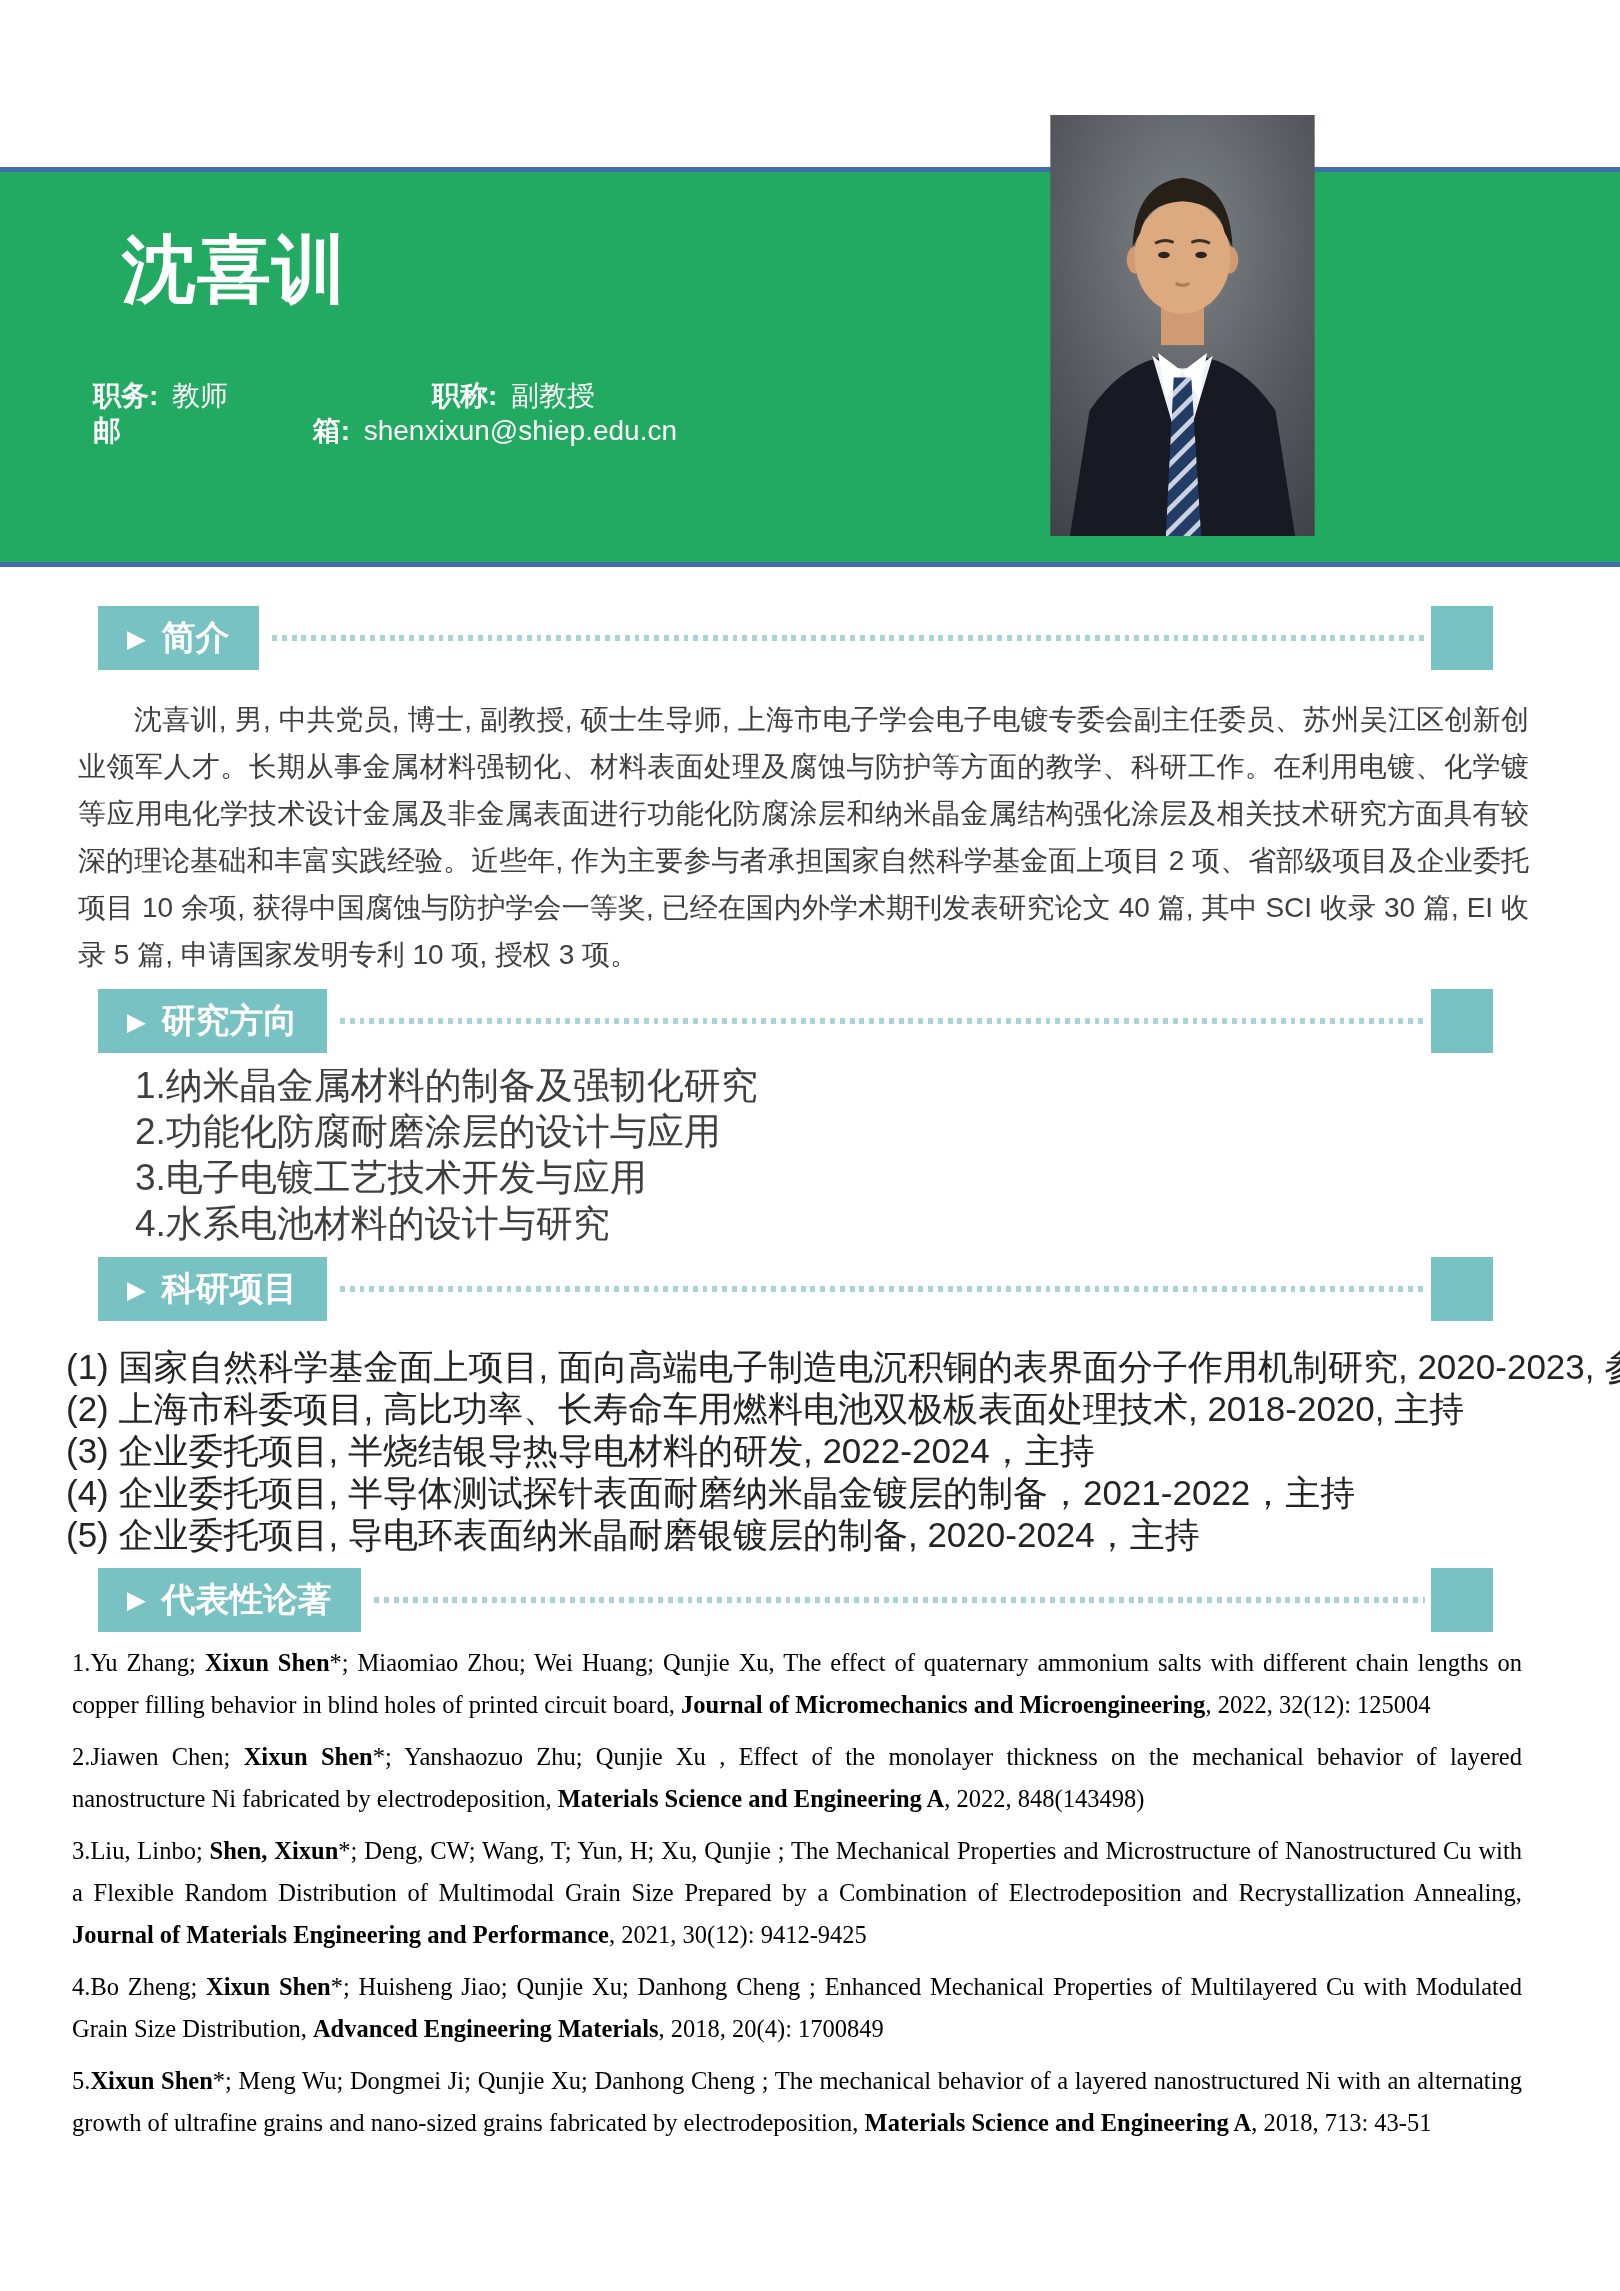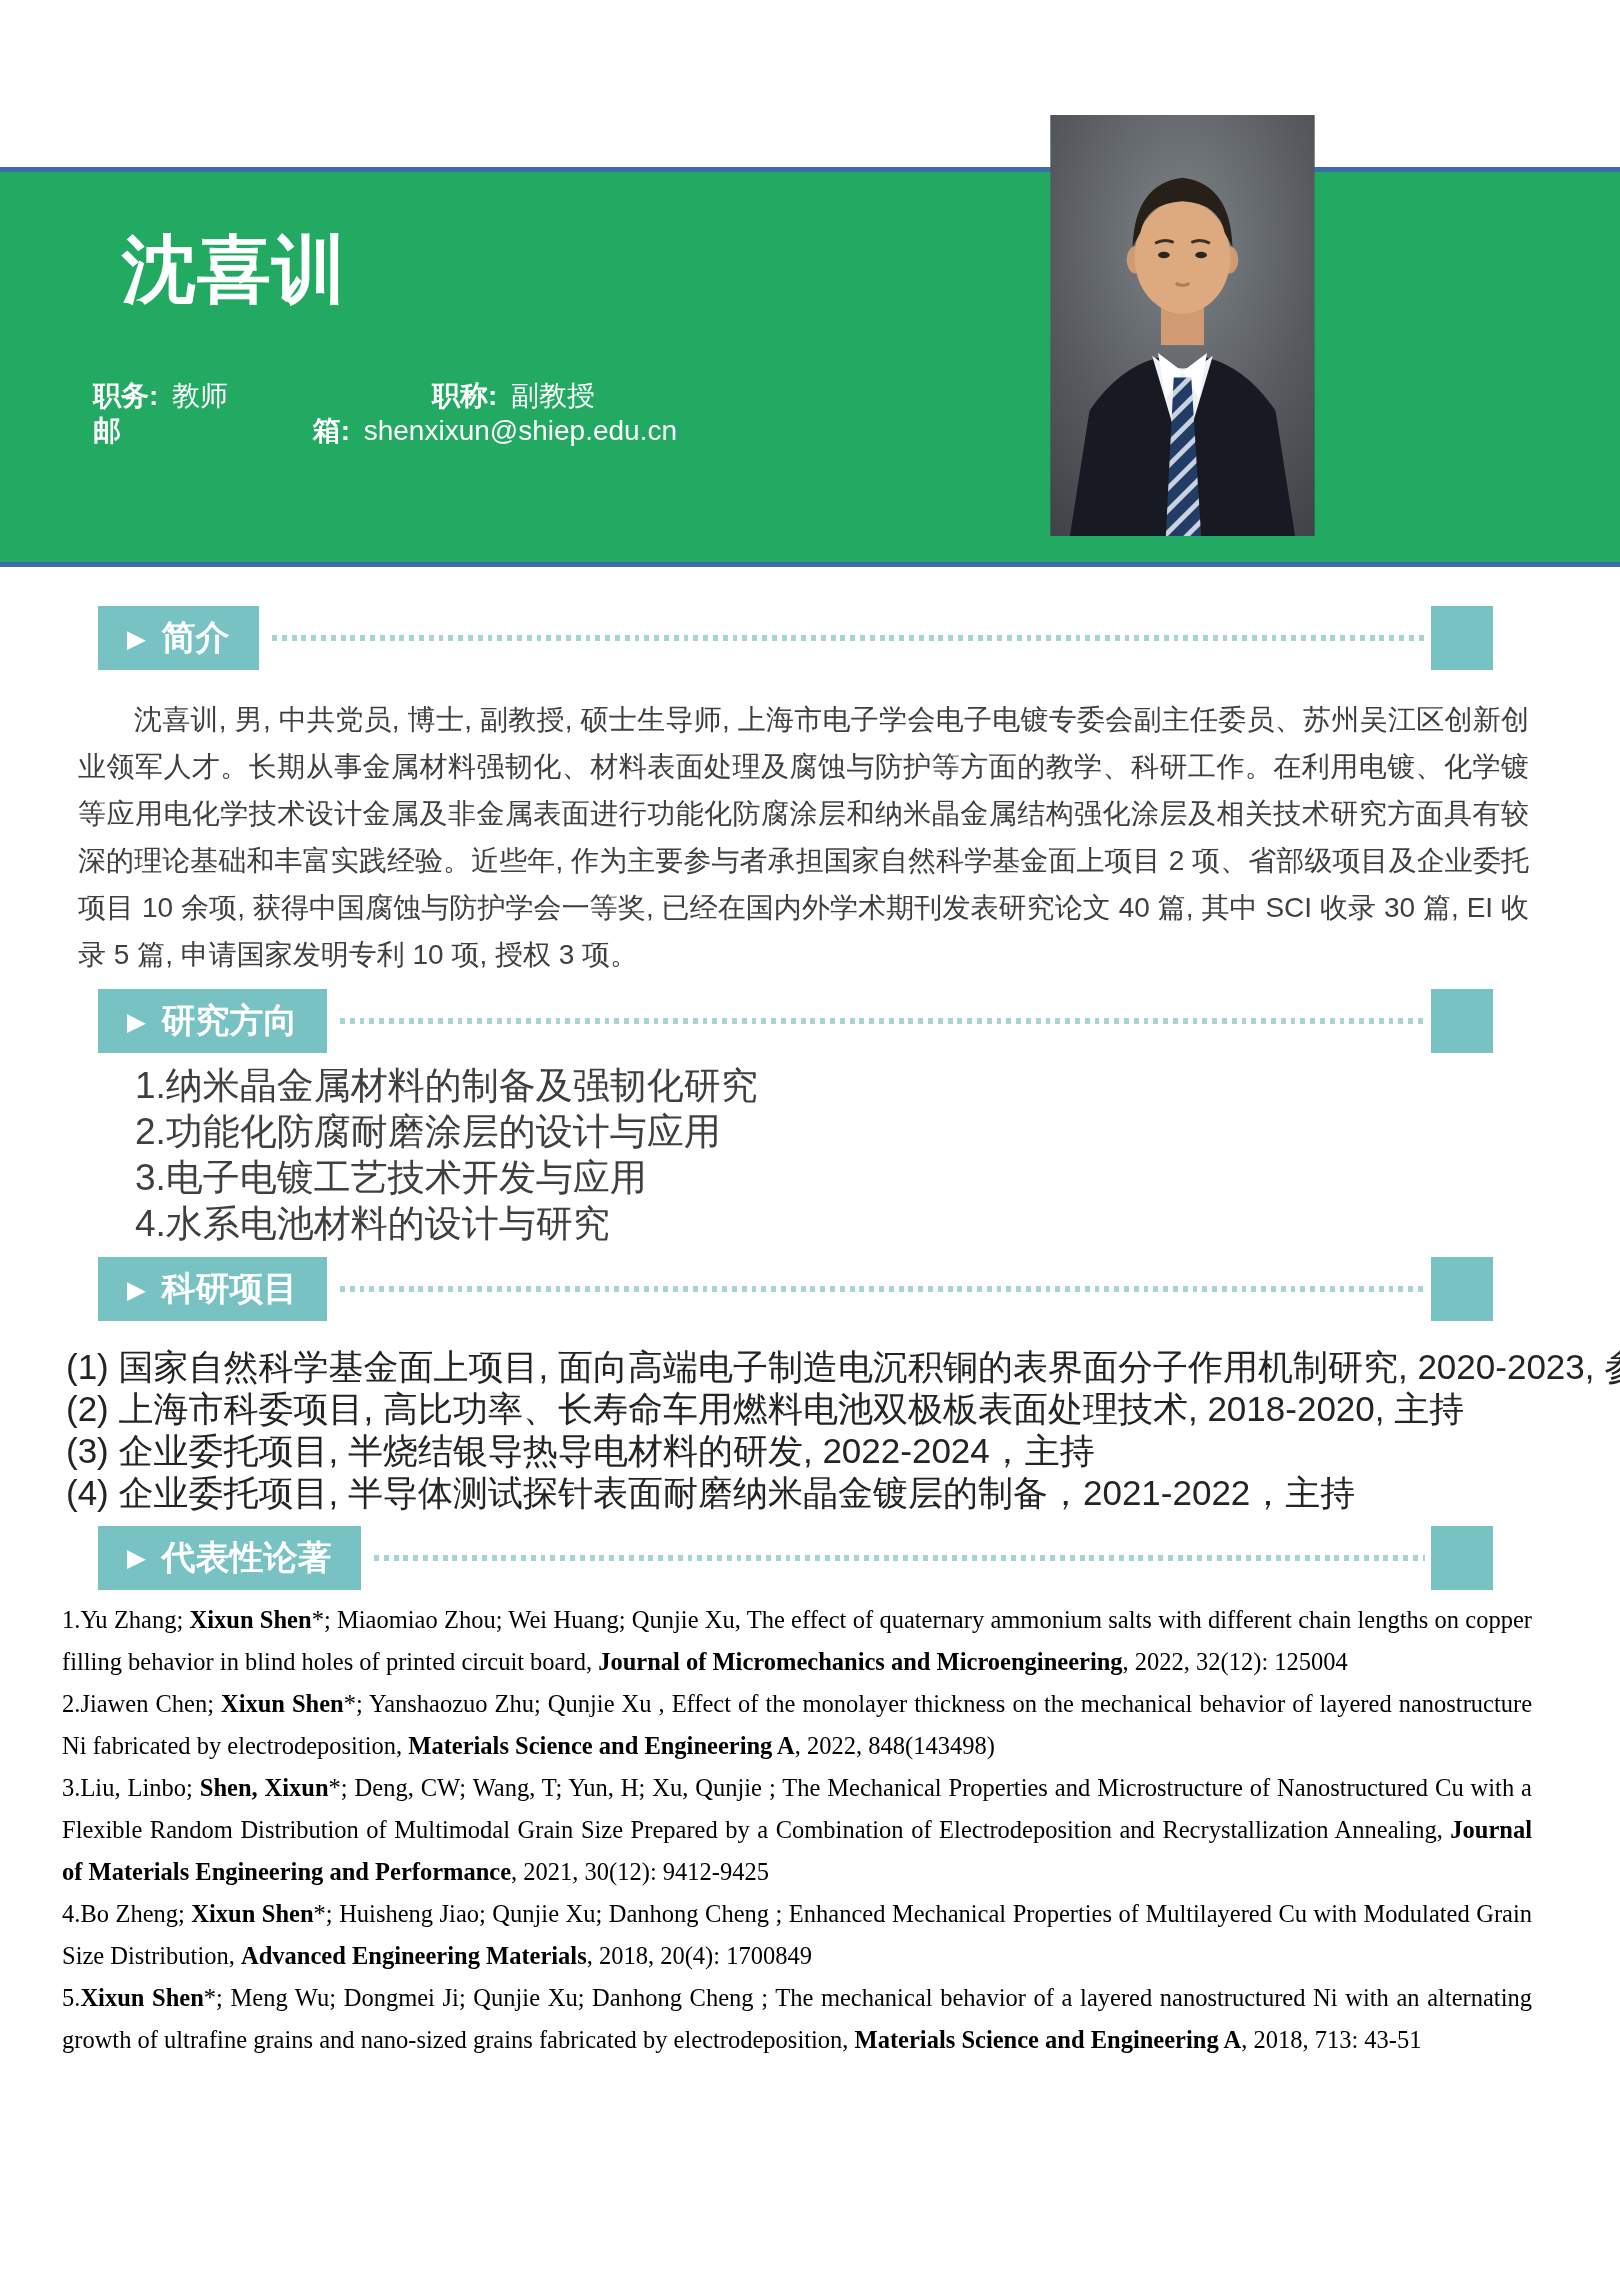--- a/index.html
+++ b/index.html
@@ -70,21 +70,21 @@
   }
   .projects-list{
     margin:25px 39px 0 66px;
     font-size:35px; line-height:42px; color:#242424; white-space:nowrap;
   }
   .pubs{
     margin:9.8px 88px 0 62px;
     font-family:"Liberation Serif","DejaVu Serif",serif;
     font-size:24.5px; line-height:42px; color:#000; text-align:justify;
   }
-  .pub{ margin:0; }
+  .pub{ margin:10px; }
   .pub .b{ font-weight:700; }
 </style>
 </head>
 <body>
 
 <header class="banner">
   <h1 class="name">沈喜训</h1>
 
   <div class="contact">
     <div>
@@ -179,20 +179,21 @@
   <div class="projects-list">
 
       <div class="proj">(1) 国家自然科学基金面上项目, 面向高端电子制造电沉积铜的表界面分子作用机制研究, 2020-2023, 参与</div>
 
       <div class="proj">(2) 上海市科委项目, 高比功率、长寿命车用燃料电池双极板表面处理技术, 2018-2020, 主持</div>
 
       <div class="proj">(3) 企业委托项目, 半烧结银导热导电材料的研发, 2022-2024，主持</div>
 
       <div class="proj">(4) 企业委托项目, 半导体测试探针表面耐磨纳米晶金镀层的制备，2021-2022，主持</div>
 
+      <div class="proj">(5) 企业委托项目, 导电环表面纳米晶耐磨银镀层的制备, 2020-2024，主持</div>
 
     </div>
 </section>
 
 <section class="section-pubs">
   <div class="sec-head">
     <div class="head-box">
       <span class="tri">▶</span>
       <span>代表性论著</span>
     </div>

